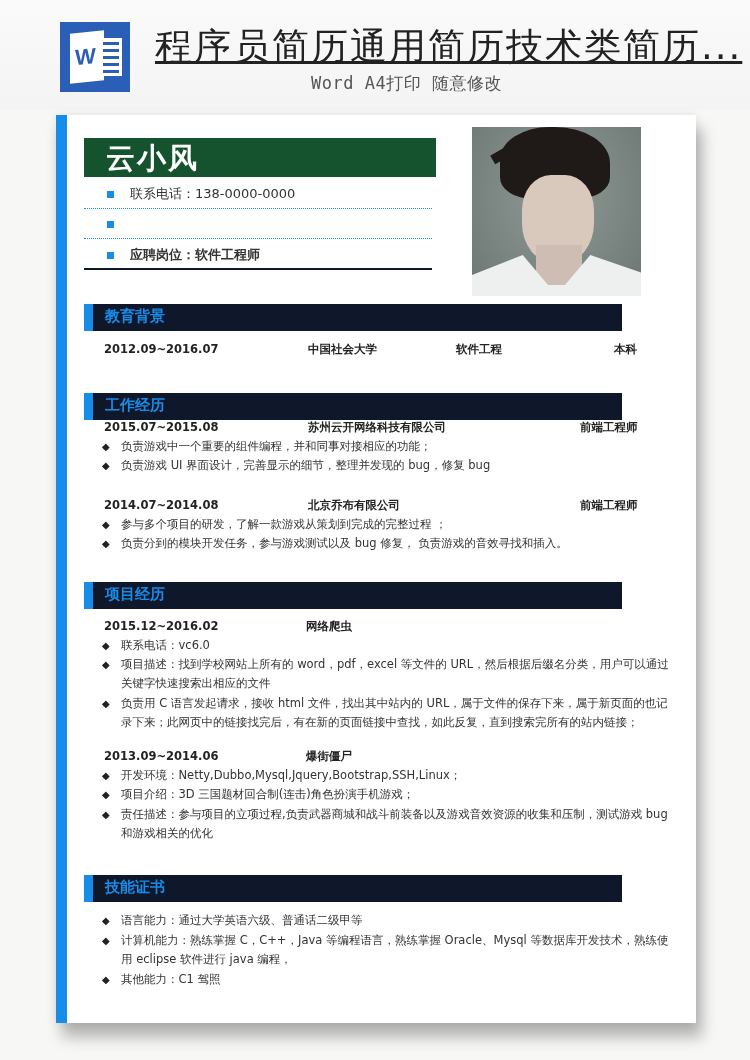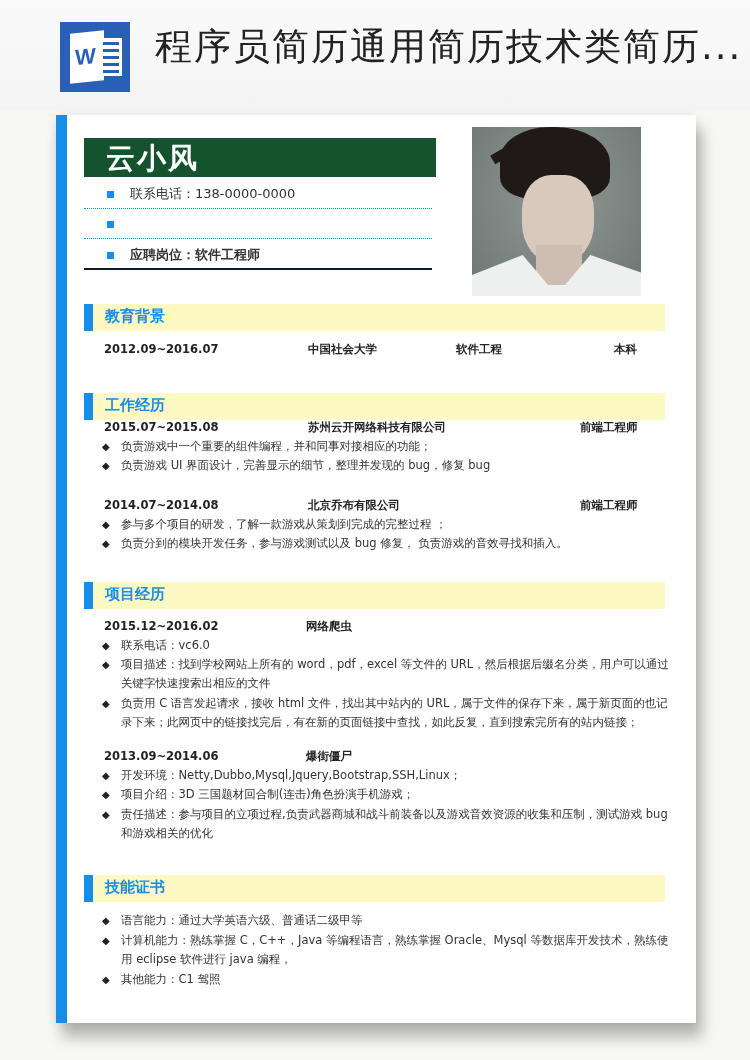--- a/index.html
+++ b/index.html
@@ -6,21 +6,21 @@
   html, body { width: 750px; height: 1060px; background: #f7f7f6; overflow: hidden; }
   body { position: relative; font-family: "DejaVu Sans", "Liberation Sans", sans-serif; color: #222; }
 
   
   .top-header { position: absolute; left: 0; top: 0; width: 750px; height: 110px; background: linear-gradient(#fafafa, #f4f4f4); }
   .word-icon { position: absolute; left: 60px; top: 22px; width: 70px; height: 70px; background: #2b5fb7; }
   .word-icon .doc { position: absolute; left: 10px; top: 10px; width: 34px; height: 50px; background: #fff; transform: skewY(-6deg); }
   .word-icon .doc span { position: absolute; left: 5px; top: 12px; font: bold 22px "Liberation Sans", sans-serif; color: #2b5fb7; }
   .word-icon .lines { position: absolute; left: 40px; top: 16px; width: 22px; height: 38px; background: #fff; }
   .word-icon .lines i { display: block; height: 3px; margin: 4px 3px 0; background: #2b5fb7; }
-  .doc-title { position: absolute; left: 155px; top: 22px; font-size: 37px; color: #222; letter-spacing: 2px; white-space: nowrap; }
+  .doc-title { position: absolute; left: 155px; top: 22px; font-size: 37px; color: #222; letter-spacing: 2px; white-space: nowrap; text-decoration: underline; }
   .doc-subtitle { position: absolute; left: 311px; top: 72px; font: 17px "DejaVu Sans Mono", monospace; color: #555; letter-spacing: 0.5px; }
 
   
   .page { position: absolute; left: 56px; top: 115px; width: 640px; height: 908px; background: #fff;
           box-shadow: 6px 14px 14px rgba(0,0,0,0.28), 0 0 10px rgba(0,0,0,0.08); }
   .left-bar { position: absolute; left: 0; top: 0; width: 11px; height: 100%; background: #178ce9; }
 
   .name-banner { position: absolute; left: 28px; top: 23px; width: 352px; height: 39px; background: #14532d; }
   .name-banner span { position: absolute; left: 22px; top: 1px; font-size: 29px; font-weight: bold; color: #fff; letter-spacing: 2px; }
 
@@ -32,21 +32,21 @@
   .info-row.bold .txt { font-weight: bold; }
 
   .photo { position: absolute; left: 416px; top: 12px; width: 169px; height: 169px; overflow: hidden;
            background: radial-gradient(ellipse at 50% 40%, #909a97 0%, #7a8582 60%, #6b7572 100%); }
   .photo .hair { position: absolute; left: 28px; top: 0; width: 110px; height: 72px; background: #1f1a17; border-radius: 45% 50% 30% 30%; }
   .photo .spike1 { position: absolute; left: 18px; top: 18px; width: 40px; height: 10px; background: #1f1a17; transform: rotate(-30deg); }
   .photo .face { position: absolute; left: 50px; top: 48px; width: 72px; height: 88px; background: #d9c9bd; border-radius: 40% 40% 45% 45%; }
   .photo .neck { position: absolute; left: 64px; top: 118px; width: 46px; height: 40px; background: #cdbdb2; }
   .photo .shirt { position: absolute; left: 0; top: 128px; width: 169px; height: 50px; background: #eef0ef; clip-path: polygon(0 40%, 30% 0, 45% 60%, 55% 60%, 70% 0, 100% 35%, 100% 100%, 0 100%); }
 
-  .section-header { position: absolute; left: 28px; width: 581px; height: 27px; background: #fef9c3; }
+  .section-header { position: absolute; left: 28px; width: 538px; height: 27px; background: #0f172a; }
   .section-header .accent { position: absolute; left: 0; top: 0; width: 9px; height: 100%; background: #178ce9; }
   .section-header .title { position: absolute; left: 21px; top: 3px; font-size: 15px; font-weight: bold; color: #178ce9; }
 
   .row { position: absolute; font-size: 11.5px; font-weight: bold; color: #222; white-space: nowrap; }
   .bullet { position: absolute; left: 46px; width: 570px; font-size: 11.5px; color: #333; line-height: 19px; }
   .bullet .dia { position: absolute; left: 0; top: 0; font-size: 10px; color: #222; }
   .bullet .btxt { display: block; padding-left: 19px; }
 </style>
 </head>
 <body>
@@ -58,20 +58,21 @@
       </div>
     <div class="lines">
         <i></i>
         <i></i>
         <i></i>
         <i></i>
         <i></i>
       </div>
   </div>
   <div class="doc-title">程序员简历通用简历技术类简历...</div>
+  <div class="doc-subtitle">Word A4打印 随意修改</div>
 </div>
 
 <div class="page">
   <div class="left-bar"></div>
 
   <div class="name-banner">
     <span>云小风</span>
   </div>
 
   <div class="info-row dotted" style="top:64px">

